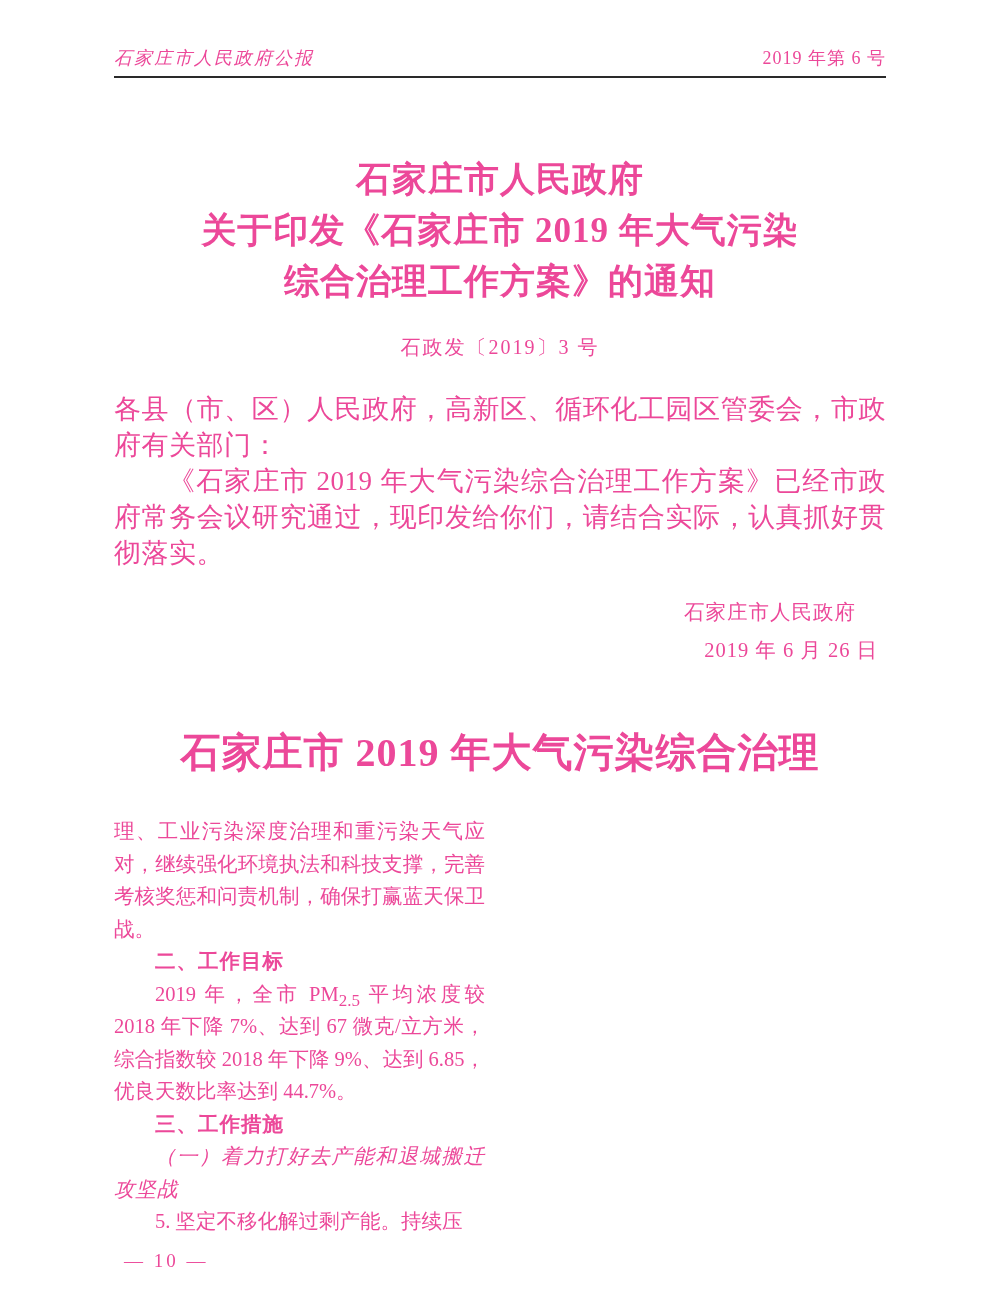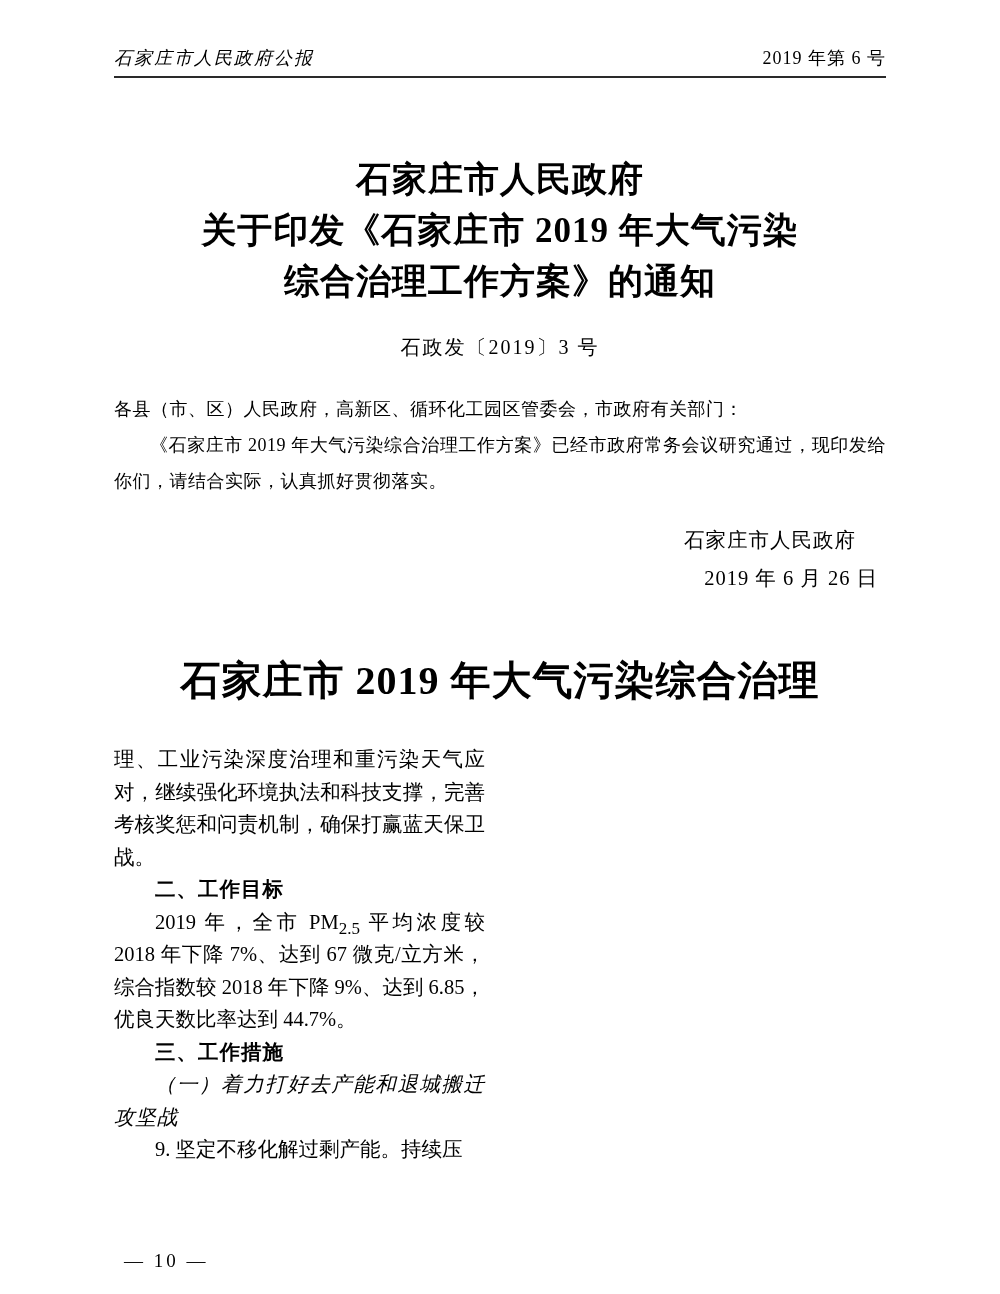--- a/index.html
+++ b/index.html
@@ -6,21 +6,21 @@
     margin: 0;
     padding: 0;
     background: #ffffff;
   }
   .page {
     position: relative;
     width: 1000px;
     height: 1294px;
     margin: 0 auto;
     background: #ffffff;
-    color: #000000;
+    color: #ec4899;
     font-family: "Liberation Serif", "DejaVu Serif", serif;
     overflow: hidden;
     box-sizing: border-box;
     padding: 0 114px;
   }
   
   .header {
     display: flex;
     justify-content: space-between;
     align-items: flex-end;
@@ -51,21 +51,21 @@
   .doc-number {
     margin-top: 25px;
     text-align: center;
     font-size: 20px;
     line-height: 30px;
     letter-spacing: 2px;
   }
   
   .notice-body {
     margin-top: 29px;
-    font-size: 18px;
+    font-size: 27px;
     line-height: 36px;
     text-align: justify;
     letter-spacing: 0.5px;
   }
   .notice-body p { margin: 0; }
   .indent { text-indent: 2em; }
   
   .signature {
     margin-top: 22px;
     font-size: 20.5px;
@@ -154,20 +154,20 @@
 
 
     <div class="col">
       <p>理、工业污染深度治理和重污染天气应对，继续强化环境执法和科技支撑，完善考核奖惩和问责机制，确保打赢蓝天保卫战。</p>
       <p class="heading-hei indent">二、工作目标</p>
       <p class="indent">
         <span>2019 年，全市 PM</span><sub class="sub">2.5</sub><span> 平均浓度较 2018 年下降 7%、达到 67 微克/立方米，综合指数较 2018 年下降 9%、达到 6.85，优良天数比率达到 44.7%。</span>
       </p>
       <p class="heading-hei indent">三、工作措施</p>
       <p class="kai indent">（一）着力打好去产能和退城搬迁攻坚战</p>
-      <p class="indent">9. 坚定不移化解过剩产能。持续压</p>
+      <p class="indent">5. 坚定不移化解过剩产能。持续压</p>
     </div>
 
   </div>
 
   <div class="page-number">— 10 —</div>
 
 </div>
 
 </body></html>

